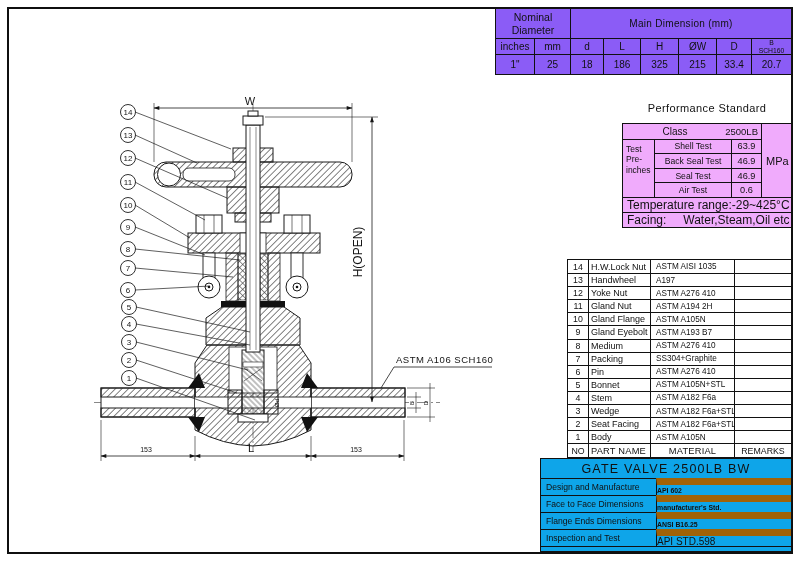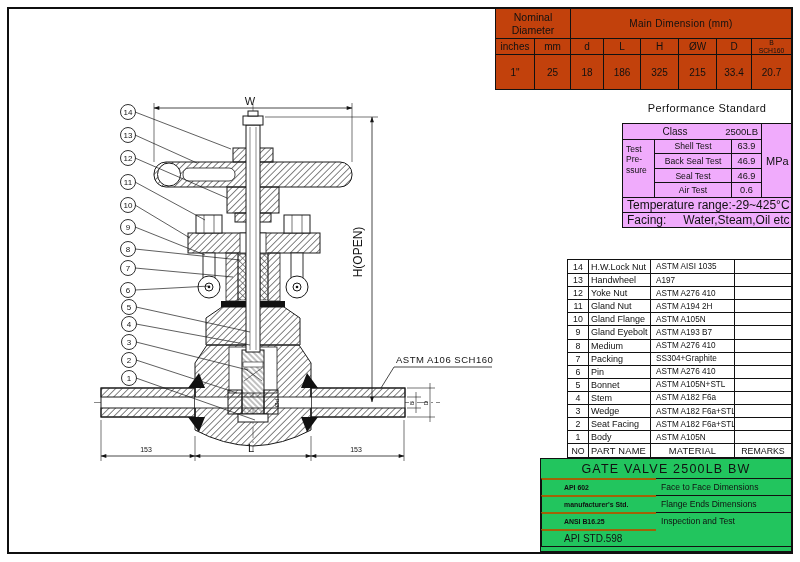--- a/index.html
+++ b/index.html
@@ -3,21 +3,21 @@
 <meta charset="utf-8">
 <style>
   html,body{margin:0;padding:0;background:#fff}
   .page{position:relative;width:800px;height:562px;background:#fff;overflow:hidden;
         font-family:"Liberation Sans",sans-serif;color:#111;-webkit-font-smoothing:antialiased}
   .abs{position:absolute;box-sizing:border-box}
   .frame{left:7px;top:7px;width:786px;height:547px;border:2.5px solid #0f0f0f}
   svg text{font-family:"Liberation Sans",sans-serif;fill:#141414}
 
   
-  .ttab{left:495px;top:8px;width:297px;height:82px;background:#c2410c;border:1.4px solid #111;
+  .ttab{left:495px;top:8px;width:297px;height:67px;background:#8b5cf6;border:1.4px solid #111;
         display:grid;grid-template-columns:38px 36px 33px 37px 38px 38px 35px auto;
         grid-template-rows:29px 16px auto;font-size:10px}
   .tc{display:flex;align-items:center;justify-content:center;border-left:1px solid #111;border-top:1px solid #111;overflow:hidden}
   .tc.nl{border-left:none}.tc.nt{border-top:none}
   .tg1{grid-area:1/1/2/3;text-align:center;line-height:1.2;font-size:10.5px}
   .tg2{grid-area:1/3/2/9;font-size:10px;letter-spacing:.3px}
   .tb-sch{font-size:6.8px;line-height:1.05;text-align:center;white-space:normal;word-spacing:30px;padding:0 2px}
 
   
   .perf-title{left:622px;top:102px;width:170px;text-align:center;font-size:11px;letter-spacing:.4px}
@@ -47,25 +47,25 @@
       overflow:hidden;white-space:nowrap;font-size:9px}
   .pc.c1{border-left:none;justify-content:center;font-size:8.8px}
   .pc.c2{padding-left:2px}
   .pc.c3{padding-left:5px;font-size:8.2px}
   .pc.r1{border-top:none}
   .pc.h2{font-size:9.3px;letter-spacing:.2px}
   .pc.h3{justify-content:center;padding-left:0;font-size:9.3px;letter-spacing:.2px}
   .pc.h4{justify-content:center;font-size:8.8px}
 
   
-  .tblock{left:540px;top:458px;width:252px;height:94px;background:#22c55e;border:1.4px solid #111;
+  .tblock{left:540px;top:458px;width:252px;height:94px;background:#0ea5e9;border:1.4px solid #111;
           display:grid;grid-template-columns:115px auto;grid-template-rows:19px 17px 17px 17px 17px auto}
   .tb-title{grid-column:1/3;display:flex;align-items:center;justify-content:center;font-size:12.5px;letter-spacing:1.2px}
   .tb-lab{border-top:1px solid #111;display:flex;align-items:center;padding-left:5px;font-size:8.6px;white-space:nowrap}
-  .tb-val{border-top:2px solid #a16207;border-left:1px solid #111;display:flex;align-items:center;padding-left:22px;white-space:nowrap}
+  .tb-val{border-top:7px solid #a16207;border-left:1px solid #111;display:flex;align-items:center;padding-left:0;white-space:nowrap}
   .tb-val.small{font-size:6.9px;font-weight:bold}
   .tb-val.big{font-size:10px}
   .tb-empty{grid-column:1/3;border-top:1px solid #111}
 </style>
 </head>
 <body>
 
 <div class="page">
   <div class="abs frame"></div>
 
@@ -327,21 +327,21 @@
 
   <div class="abs perf-title">Performance Standard</div>
   <div class="abs ptab">
     <div class="pcell p-class">
       <span class="cl1">Class</span>
       <span class="cl2">2500LB</span>
     </div>
     <div class="pcell p-mpa">MPa</div>
     <div class="p-tp">Test
 Pre-
-ssure</div>
+inches</div>
     <div class="pcell p-lab" style="grid-area:2/2/3/3">Shell Test</div>
     <div class="pcell p-val" style="grid-area:2/3/3/4">63.9</div>
     <div class="pcell p-lab" style="grid-area:3/2/4/3">Back Seal Test</div>
     <div class="pcell p-val" style="grid-area:3/3/4/4">46.9</div>
     <div class="pcell p-lab" style="grid-area:4/2/5/3">Seal Test</div>
     <div class="pcell p-val" style="grid-area:4/3/5/4">46.9</div>
     <div class="pcell p-lab" style="grid-area:5/2/6/3">Air Test</div>
     <div class="pcell p-val" style="grid-area:5/3/6/4">0.6</div>
     <div class="p-wide" style="grid-row:6">
       <span>Temperature range:</span>
@@ -412,20 +412,21 @@
       <div class="pc c3">ASTM A105N</div>
       <div class="pc c4"></div>
     <div class="pc c1">NO</div>
     <div class="pc c2 h2">PART NAME</div>
     <div class="pc c3 h3">MATERIAL</div>
     <div class="pc c4 h4">REMARKS</div>
   </div>
 
   <div class="abs tblock">
     <div class="tb-title">GATE VALVE 2500LB BW</div>
+    <div class="tb-lab">Design and Manufacture</div>
     <div class="tb-val small">API 602</div>
     <div class="tb-lab">Face to Face Dimensions</div>
     <div class="tb-val small">manufacturer's Std.</div>
     <div class="tb-lab">Flange Ends Dimensions</div>
     <div class="tb-val small">ANSI B16.25</div>
     <div class="tb-lab">Inspection and Test</div>
     <div class="tb-val big">API STD.598</div>
     <div class="tb-empty"></div>
   </div>
 </div>

